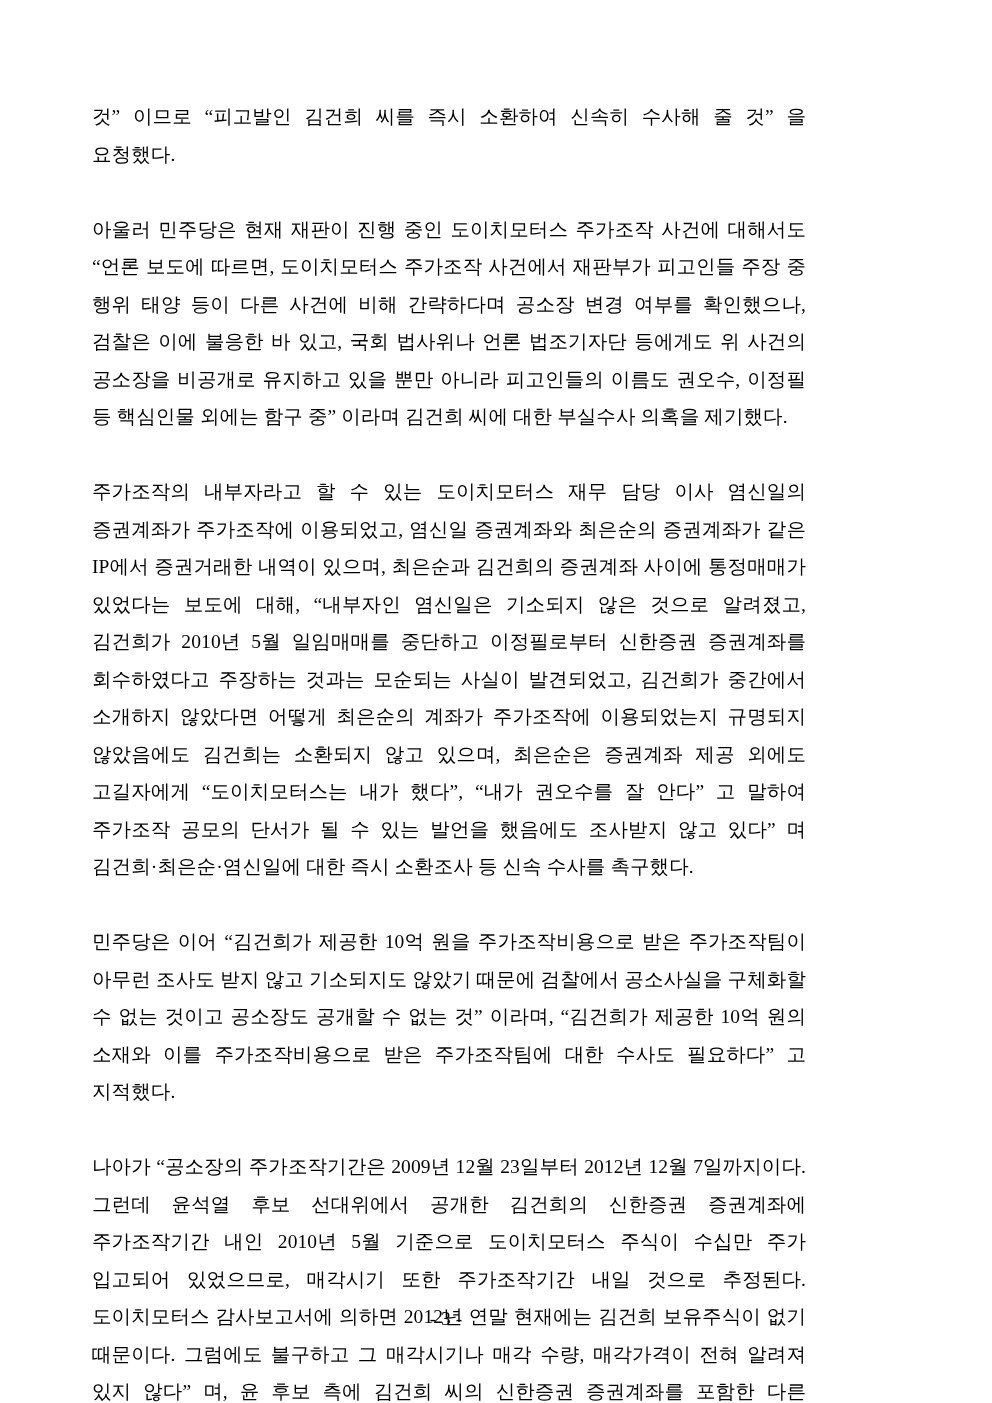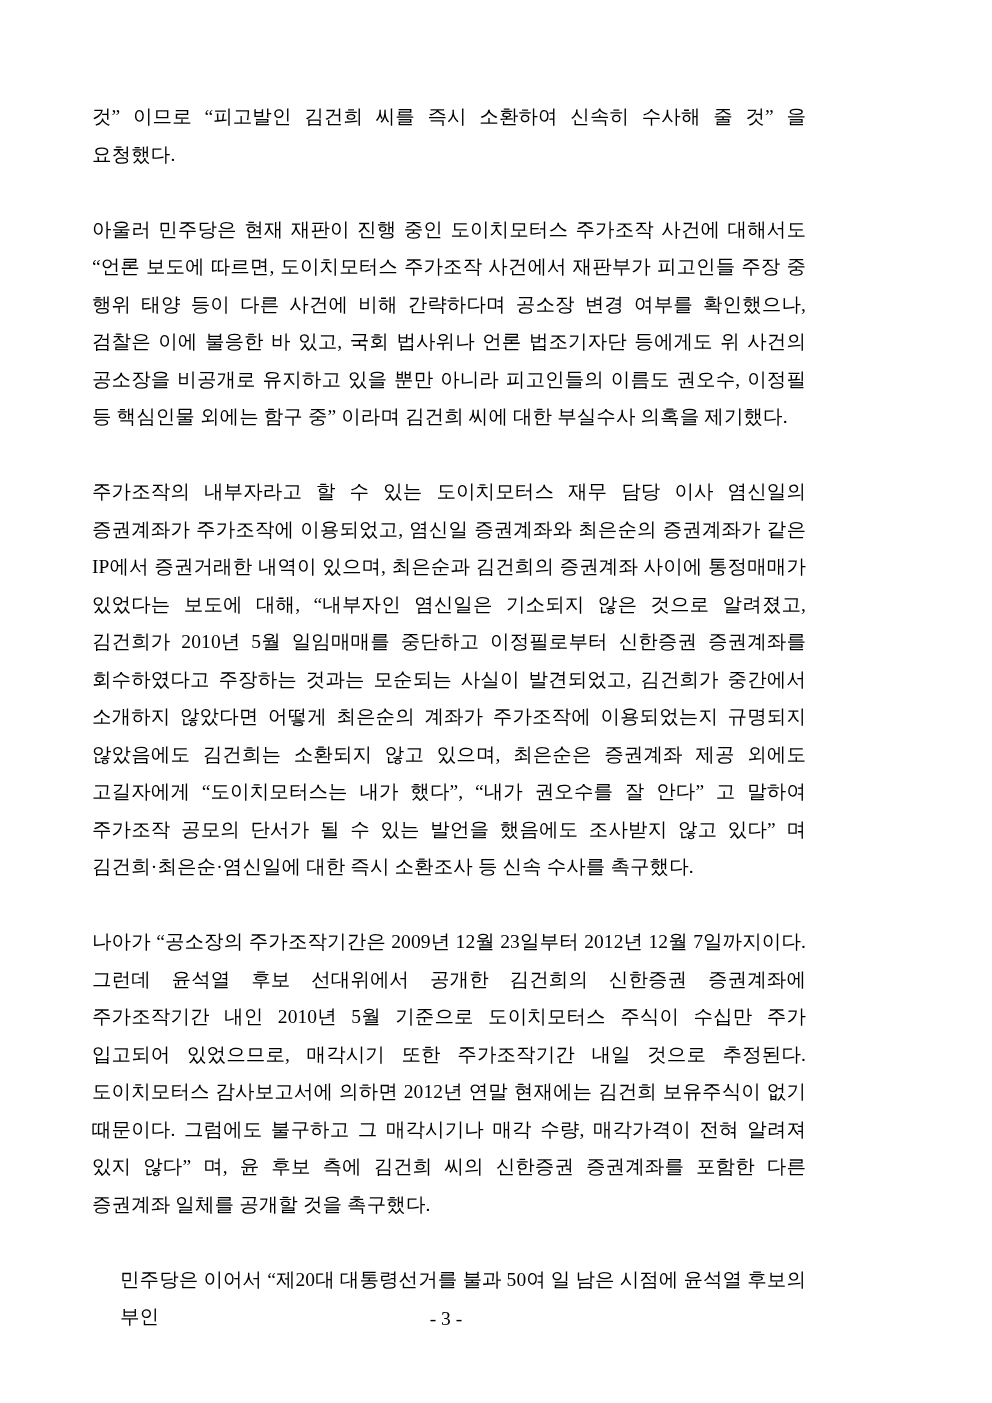--- a/index.html
+++ b/index.html
@@ -42,16 +42,17 @@
     color: #000000;
   }
 </style>
 </head>
 <body>
 
 <div class="page">
   <p class="para">것” 이므로 “피고발인 김건희 씨를 즉시 소환하여 신속히 수사해 줄 것” 을 요청했다.</p>
   <p class="para">아울러 민주당은 현재 재판이 진행 중인 도이치모터스 주가조작 사건에 대해서도 “언론 보도에 따르면, 도이치모터스 주가조작 사건에서 재판부가 피고인들 주장 중 행위 태양 등이 다른 사건에 비해 간략하다며 공소장 변경 여부를 확인했으나, 검찰은 이에 불응한 바 있고, 국회 법사위나 언론 법조기자단 등에게도 위 사건의 공소장을 비공개로 유지하고 있을 뿐만 아니라 피고인들의 이름도 권오수, 이정필 등 핵심인물 외에는 함구 중” 이라며 김건희 씨에 대한 부실수사 의혹을 제기했다.</p>
   <p class="para">주가조작의 내부자라고 할 수 있는 도이치모터스 재무 담당 이사 염신일의 증권계좌가 주가조작에 이용되었고, 염신일 증권계좌와 최은순의 증권계좌가 같은 IP에서 증권거래한 내역이 있으며, 최은순과 김건희의 증권계좌 사이에 통정매매가 있었다는 보도에 대해, “내부자인 염신일은 기소되지 않은 것으로 알려졌고, 김건희가 2010년 5월 일임매매를 중단하고 이정필로부터 신한증권 증권계좌를 회수하였다고 주장하는 것과는 모순되는 사실이 발견되었고, 김건희가 중간에서 소개하지 않았다면 어떻게 최은순의 계좌가 주가조작에 이용되었는지 규명되지 않았음에도 김건희는 소환되지 않고 있으며, 최은순은 증권계좌 제공 외에도 고길자에게 “도이치모터스는 내가 했다”, “내가 권오수를 잘 안다” 고 말하여 주가조작 공모의 단서가 될 수 있는 발언을 했음에도 조사받지 않고 있다” 며 김건희·최은순·염신일에 대한 즉시 소환조사 등 신속 수사를 촉구했다.</p>
+  <p class="para">민주당은 이어 “김건희가 제공한 10억 원을 주가조작비용으로 받은 주가조작팀이 아무런 조사도 받지 않고 기소되지도 않았기 때문에 검찰에서 공소사실을 구체화할 수 없는 것이고 공소장도 공개할 수 없는 것” 이라며, “김건희가 제공한 10억 원의 소재와 이를 주가조작비용으로 받은 주가조작팀에 대한 수사도 필요하다” 고 지적했다.</p>
   <p class="para">나아가 “공소장의 주가조작기간은 2009년 12월 23일부터 2012년 12월 7일까지이다. 그런데 윤석열 후보 선대위에서 공개한 김건희의 신한증권 증권계좌에 주가조작기간 내인 2010년 5월 기준으로 도이치모터스 주식이 수십만 주가 입고되어 있었으므로, 매각시기 또한 주가조작기간 내일 것으로 추정된다. 도이치모터스 감사보고서에 의하면 2012년 연말 현재에는 김건희 보유주식이 없기 때문이다. 그럼에도 불구하고 그 매각시기나 매각 수량, 매각가격이 전혀 알려져 있지 않다” 며, 윤 후보 측에 김건희 씨의 신한증권 증권계좌를 포함한 다른 증권계좌 일체를 공개할 것을 촉구했다.</p>
   <p class="para">민주당은 이어서 “제20대 대통령선거를 불과 50여 일 남은 시점에 윤석열 후보의 부인</p>
   <div class="page-footer">- 3 -</div>
 </div>
 
 </body></html>

